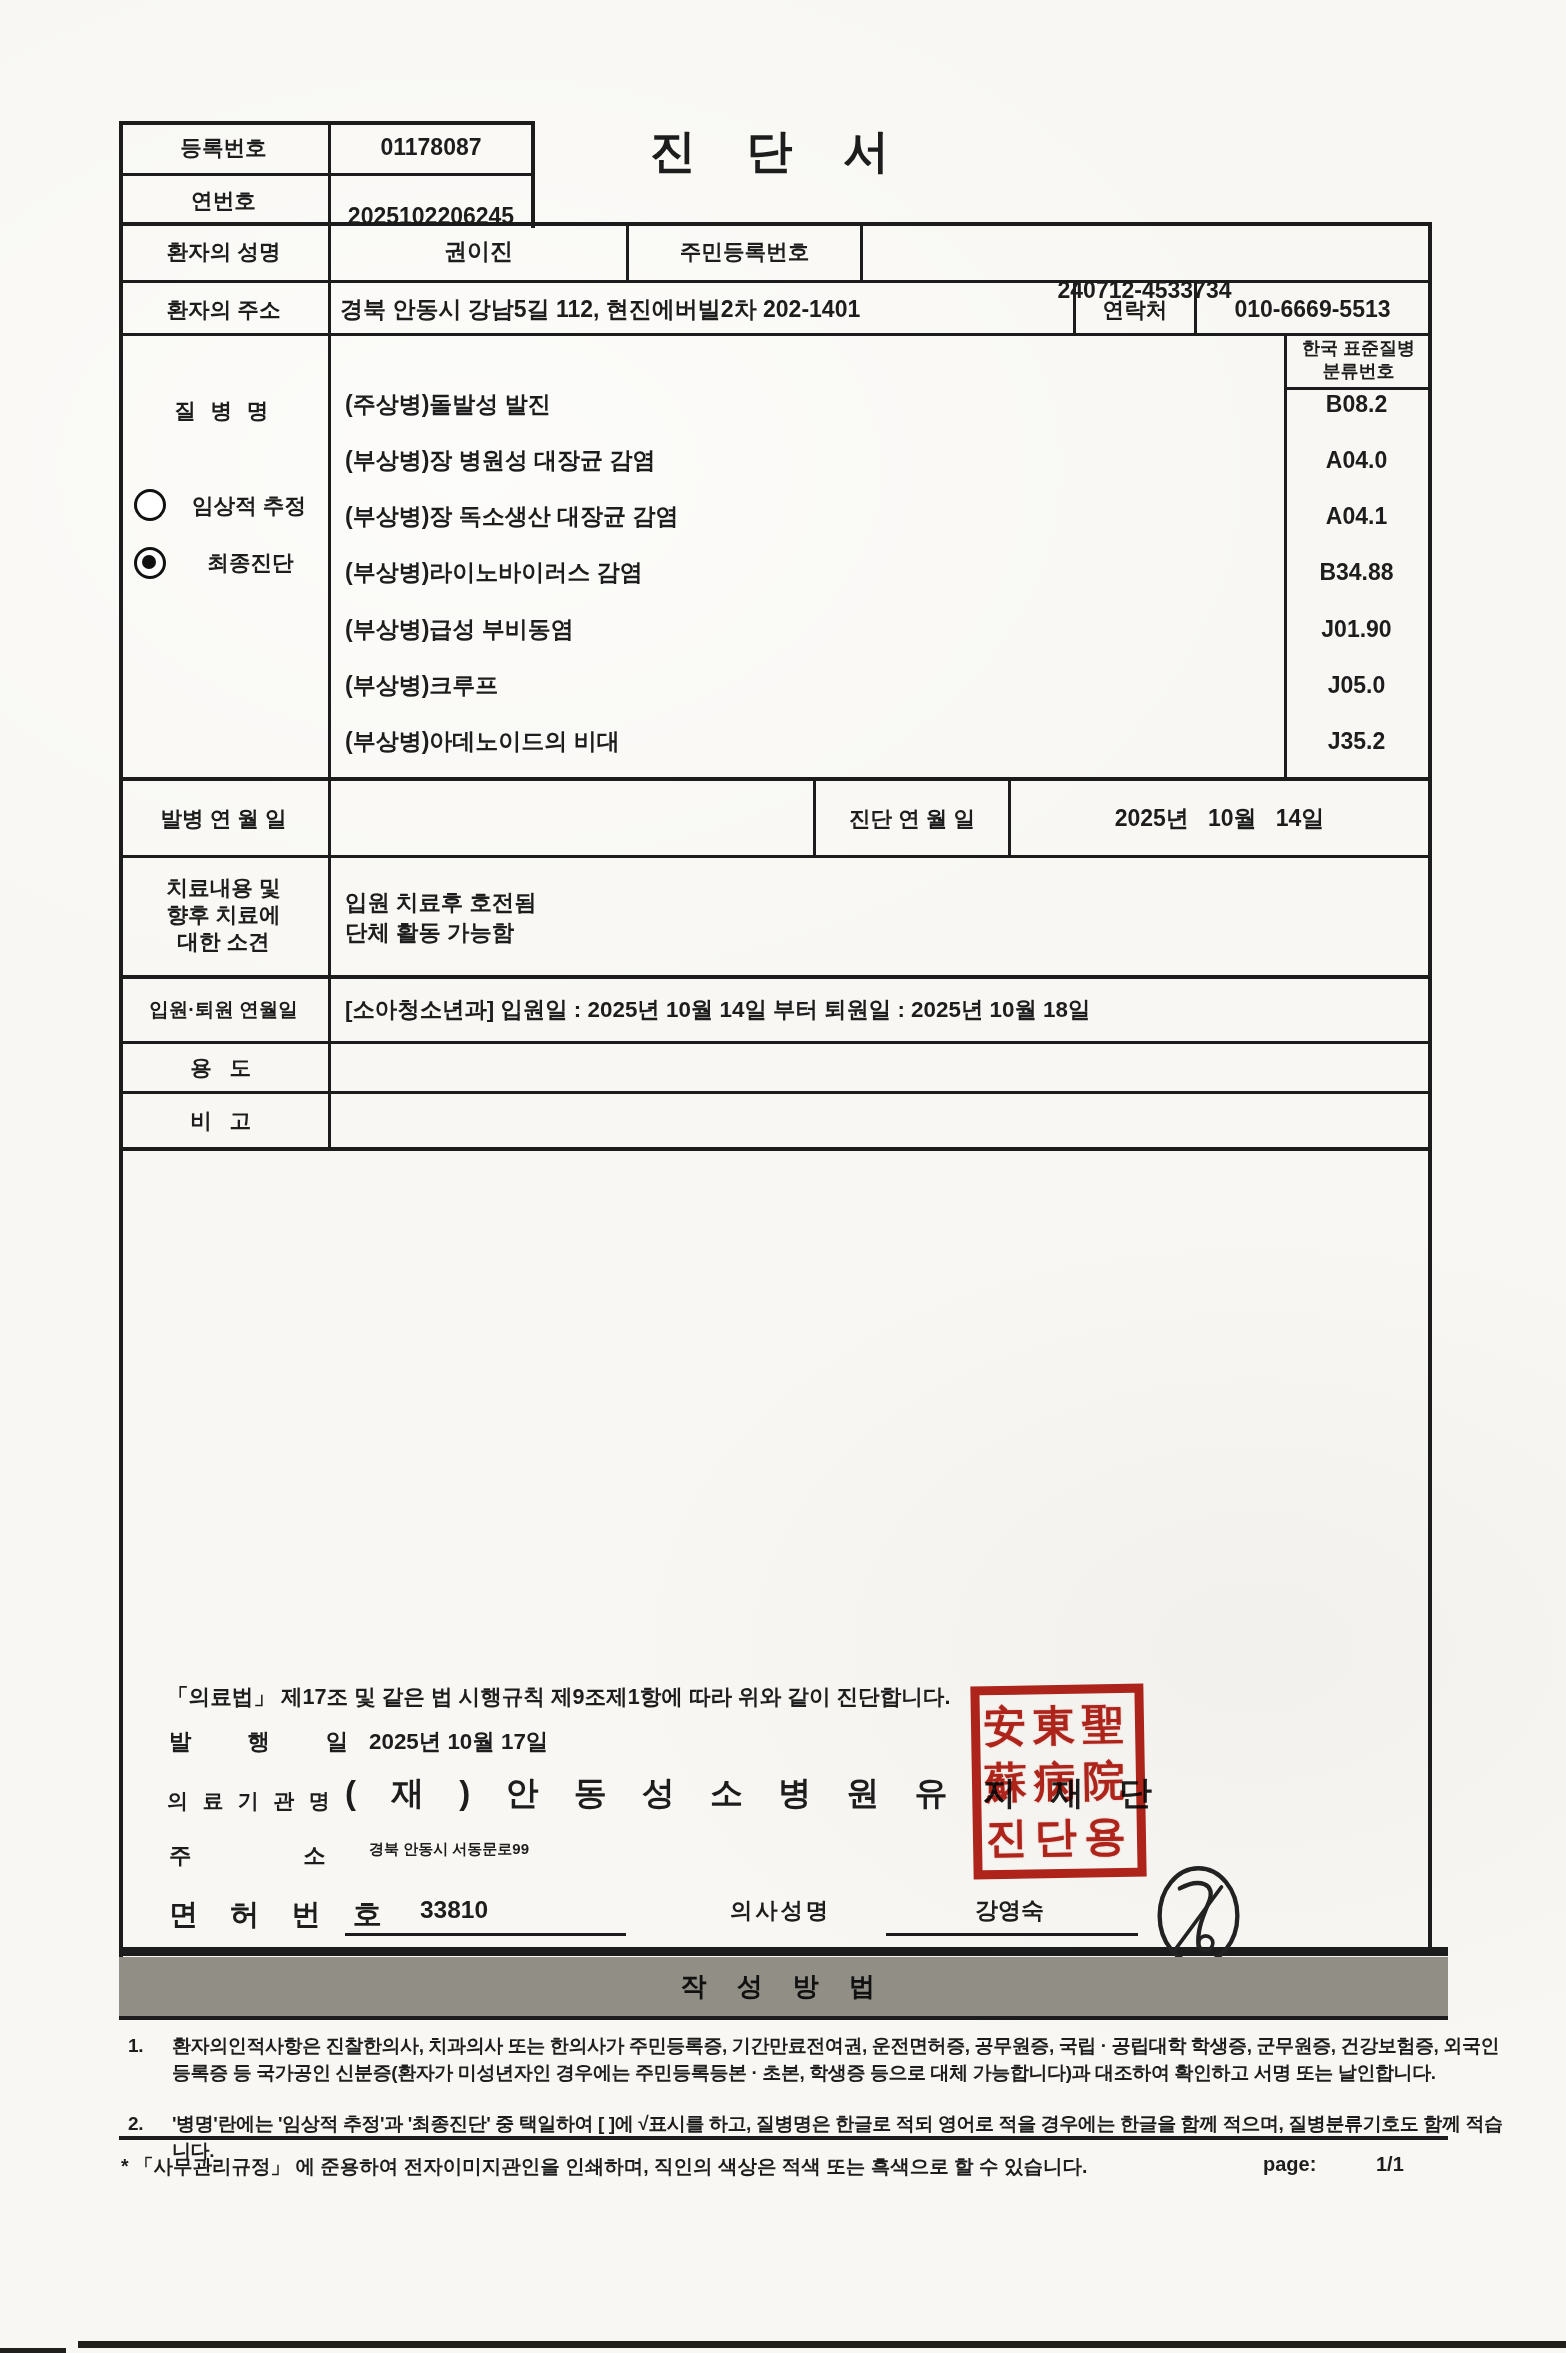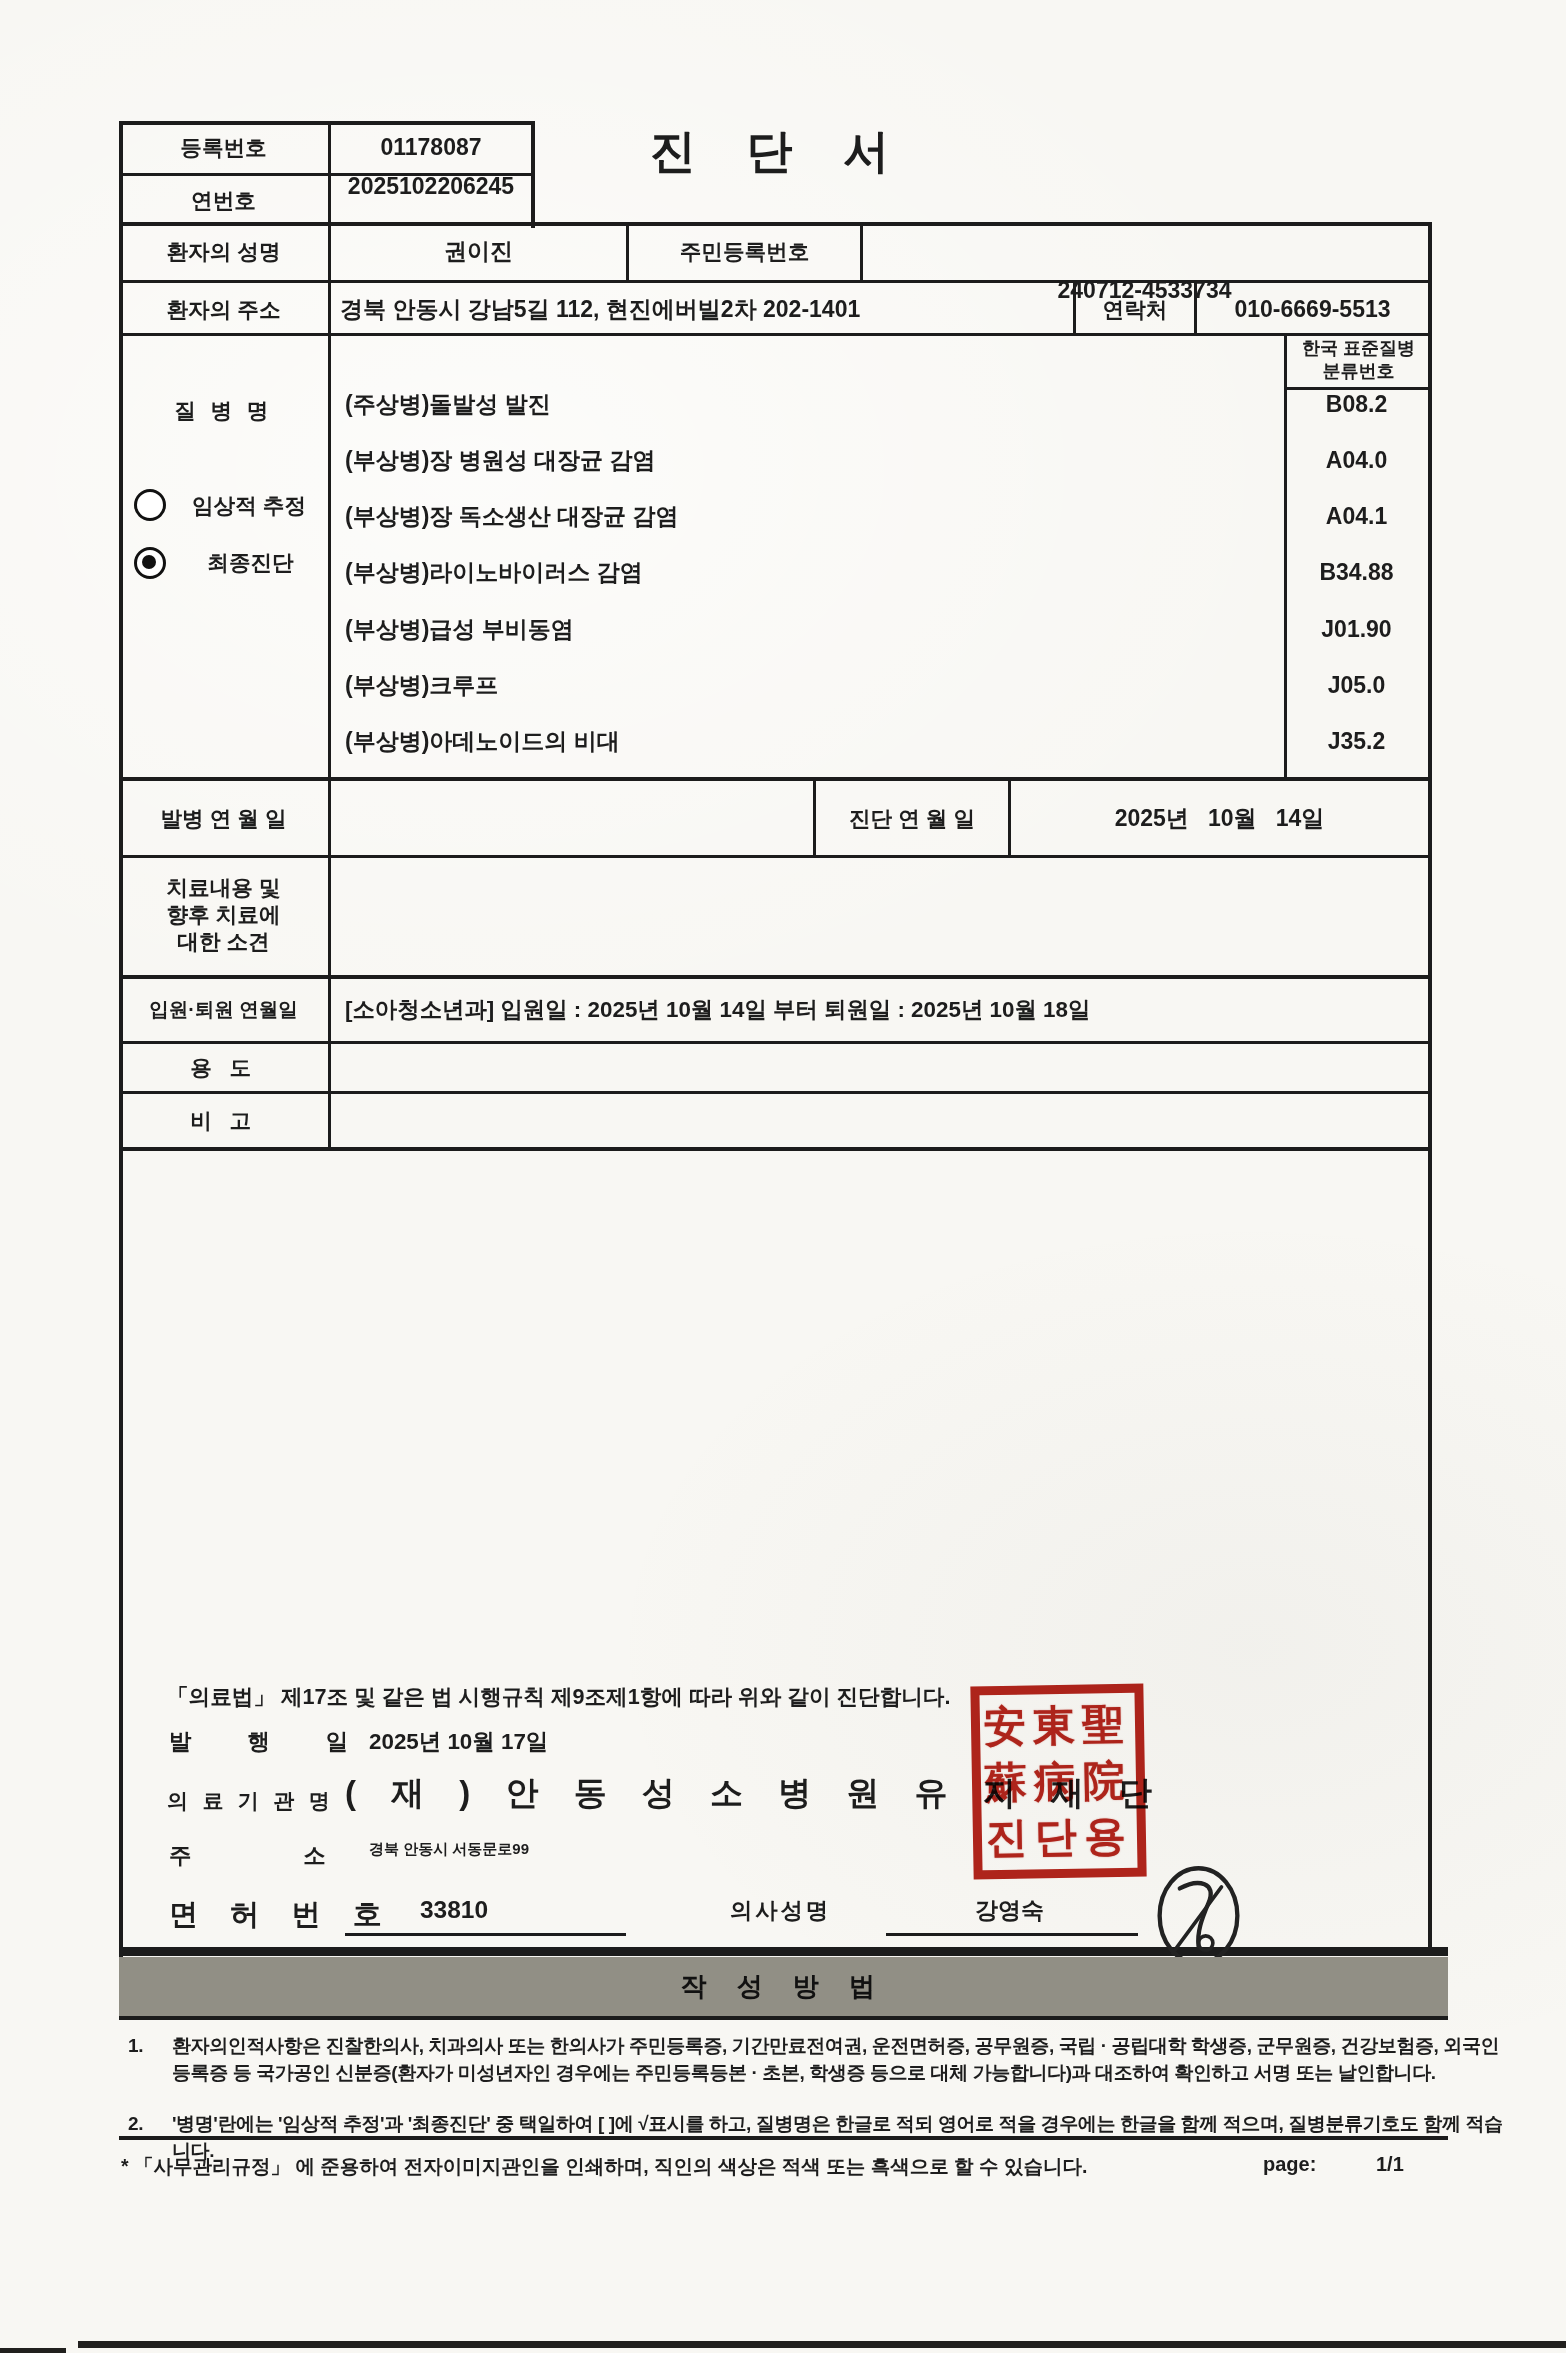--- a/index.html
+++ b/index.html
@@ -70,21 +70,21 @@
   <div class="vl" style="left:1073px;top:280px;width:2.9px;height:56px;"></div>
   <div class="vl" style="left:1194px;top:280px;width:2.9px;height:56px;"></div>
   <div class="vl" style="left:1284px;top:333px;width:2.9px;height:447px;"></div>
   <div class="hl" style="left:1284px;top:387px;width:148px;height:2.9px;"></div>
   <div class="vl" style="left:813px;top:777px;width:2.9px;height:81px;"></div>
   <div class="vl" style="left:1008px;top:777px;width:2.9px;height:81px;"></div>
 
   <div class="t c lab" style="left:119px;top:121px;width:209px;height:52px;">등록번호</div>
   <div class="t c val" style="left:331px;top:121px;width:200px;height:52px;">01178087</div>
   <div class="t c lab" style="left:119px;top:176px;width:209px;height:49px;">연번호</div>
-  <div class="t c val" style="left:331px;top:162px;width:200px;height:49px;border-radius:14px;">2025102206245</div>
+  <div class="t c val" style="left:331px;top:192px;width:200px;height:49px;border-radius:14px;">2025102206245</div>
 
   <div class="t c title" style="left:570px;top:117px;width:418px;height:69px;">진 단 서</div>
 
   <div class="t c lab" style="left:119px;top:222px;width:209px;height:59px;">환자의 성명</div>
   <div class="t c val" style="left:331px;top:222px;width:295px;height:59px;">권이진</div>
   <div class="t c lab" style="left:629px;top:222px;width:231px;height:59px;">주민등록번호</div>
   <div class="t c val" style="left:862px;top:222px;width:565px;height:59px;margin-top:39px;">240712-4533734</div>
 
   <div class="t c lab" style="left:119px;top:283px;width:209px;height:52px;">환자의 주소</div>
   <div class="t l val" style="left:340px;top:283px;width:730px;height:52px;">경북 안동시 강남5길  112, 현진에버빌2차 202-1401</div>
@@ -120,20 +120,24 @@
 
   <div class="t c lab" style="left:119px;top:781px;width:209px;height:74px;">발병 연 월 일</div>
   <div class="t c val" style="left:331px;top:781px;width:482px;height:74px;"></div>
   <div class="t c lab" style="left:816px;top:781px;width:192px;height:74px;">진단 연 월 일</div>
   <div class="t c val pre" style="left:1011px;top:781px;width:417px;height:74px;">2025년   10월   14일</div>
 
   <div class="t" style="left:119px;top:874px;width:209px;font-size:21.6px;text-align:center;line-height:27px;">
     <span>치료내용 및</span><br>
     <span>향후 치료에</span><br>
     <span>대한 소견</span>
+  </div>
+  <div class="t" style="left:345px;top:888px;width:865px;font-size:22.4px;line-height:30px;">
+    <div>입원 치료후 호전됨</div>
+    <div>단체 활동 가능함</div>
   </div>
 
   <div class="t c" style="left:119px;top:978px;width:209px;height:63px;font-size:19.5px;text-align:right;">입원·퇴원 연월일</div>
   <div class="t l" style="left:345px;top:978px;width:1082px;height:63px;font-size:22.4px;">[소아청소년과] 입원일 : 2025년 10월 14일 부터 퇴원일 : 2025년 10월 18일</div>
 
   <div class="t c lab" style="left:119px;top:1043px;width:209px;height:48px;letter-spacing:5.8px;">용 도</div>
   <div class="t c lab" style="left:119px;top:1094px;width:209px;height:53px;letter-spacing:5.8px;">비 고</div>
 
   <div class="t" style="left:167px;top:1682px;width:1118px;font-size:21.6px;">「의료법」  제17조 및 같은 법 시행규칙 제9조제1항에 따라 위와 같이 진단합니다.</div>
 

